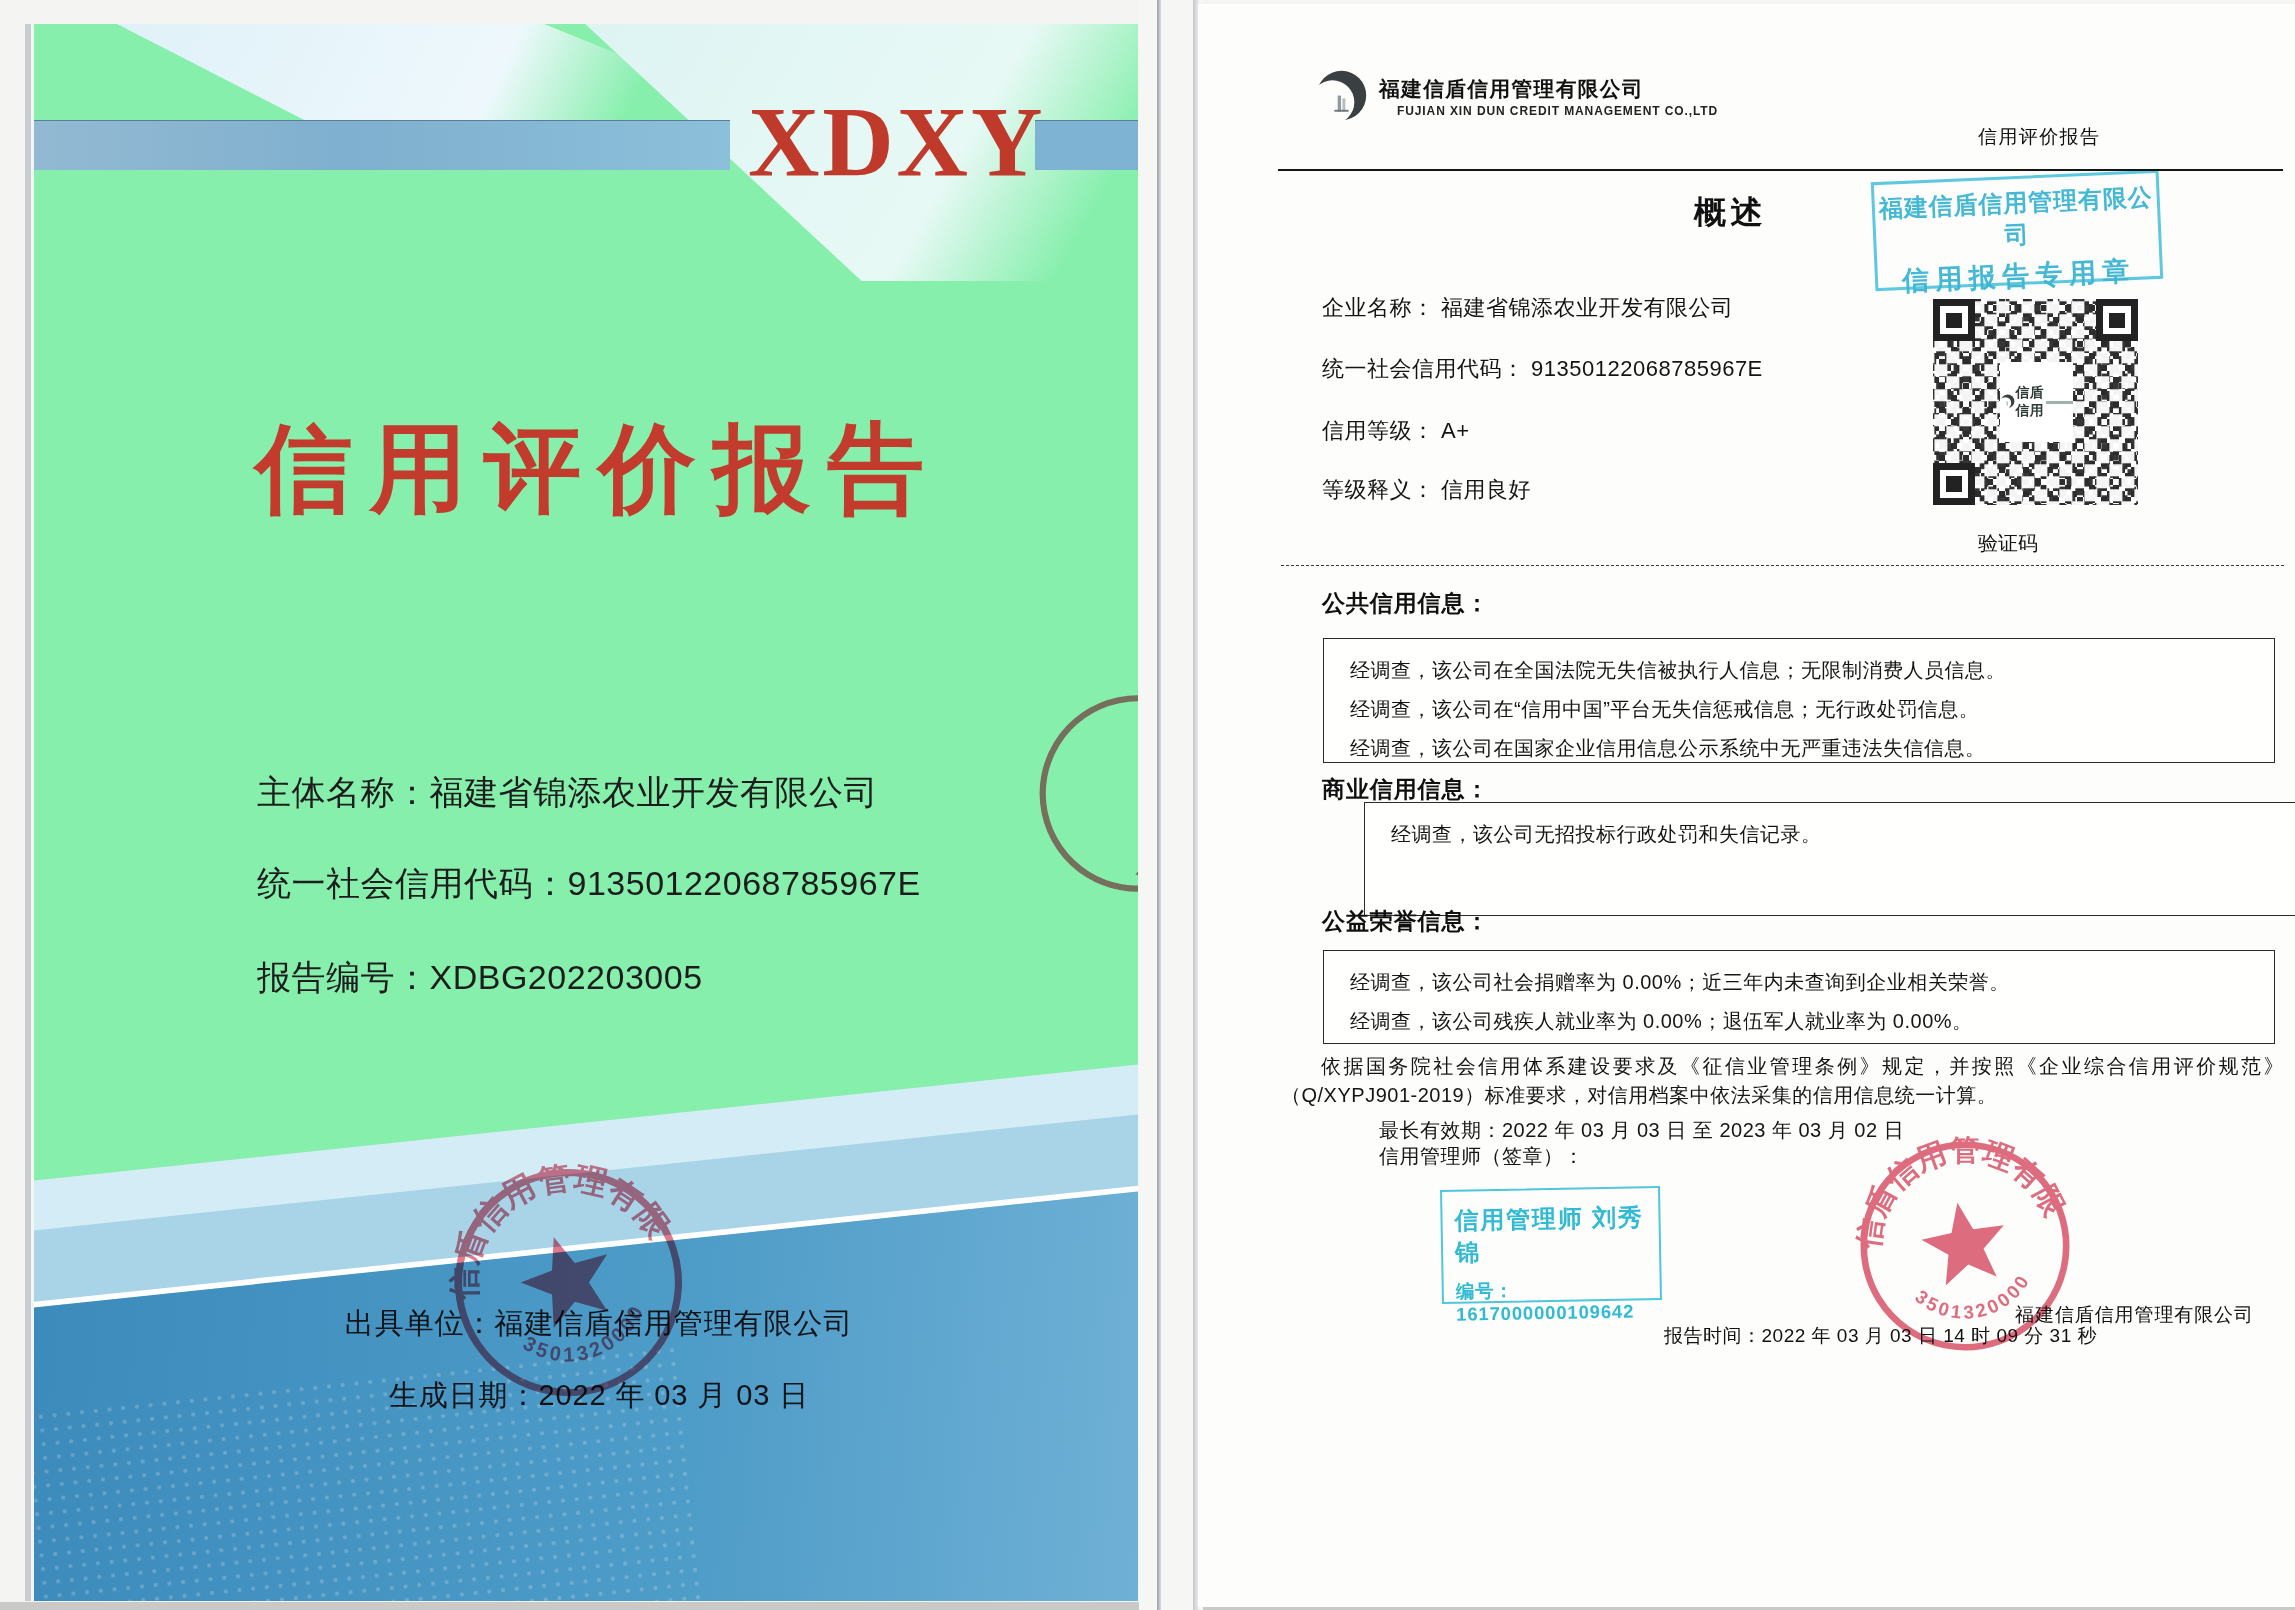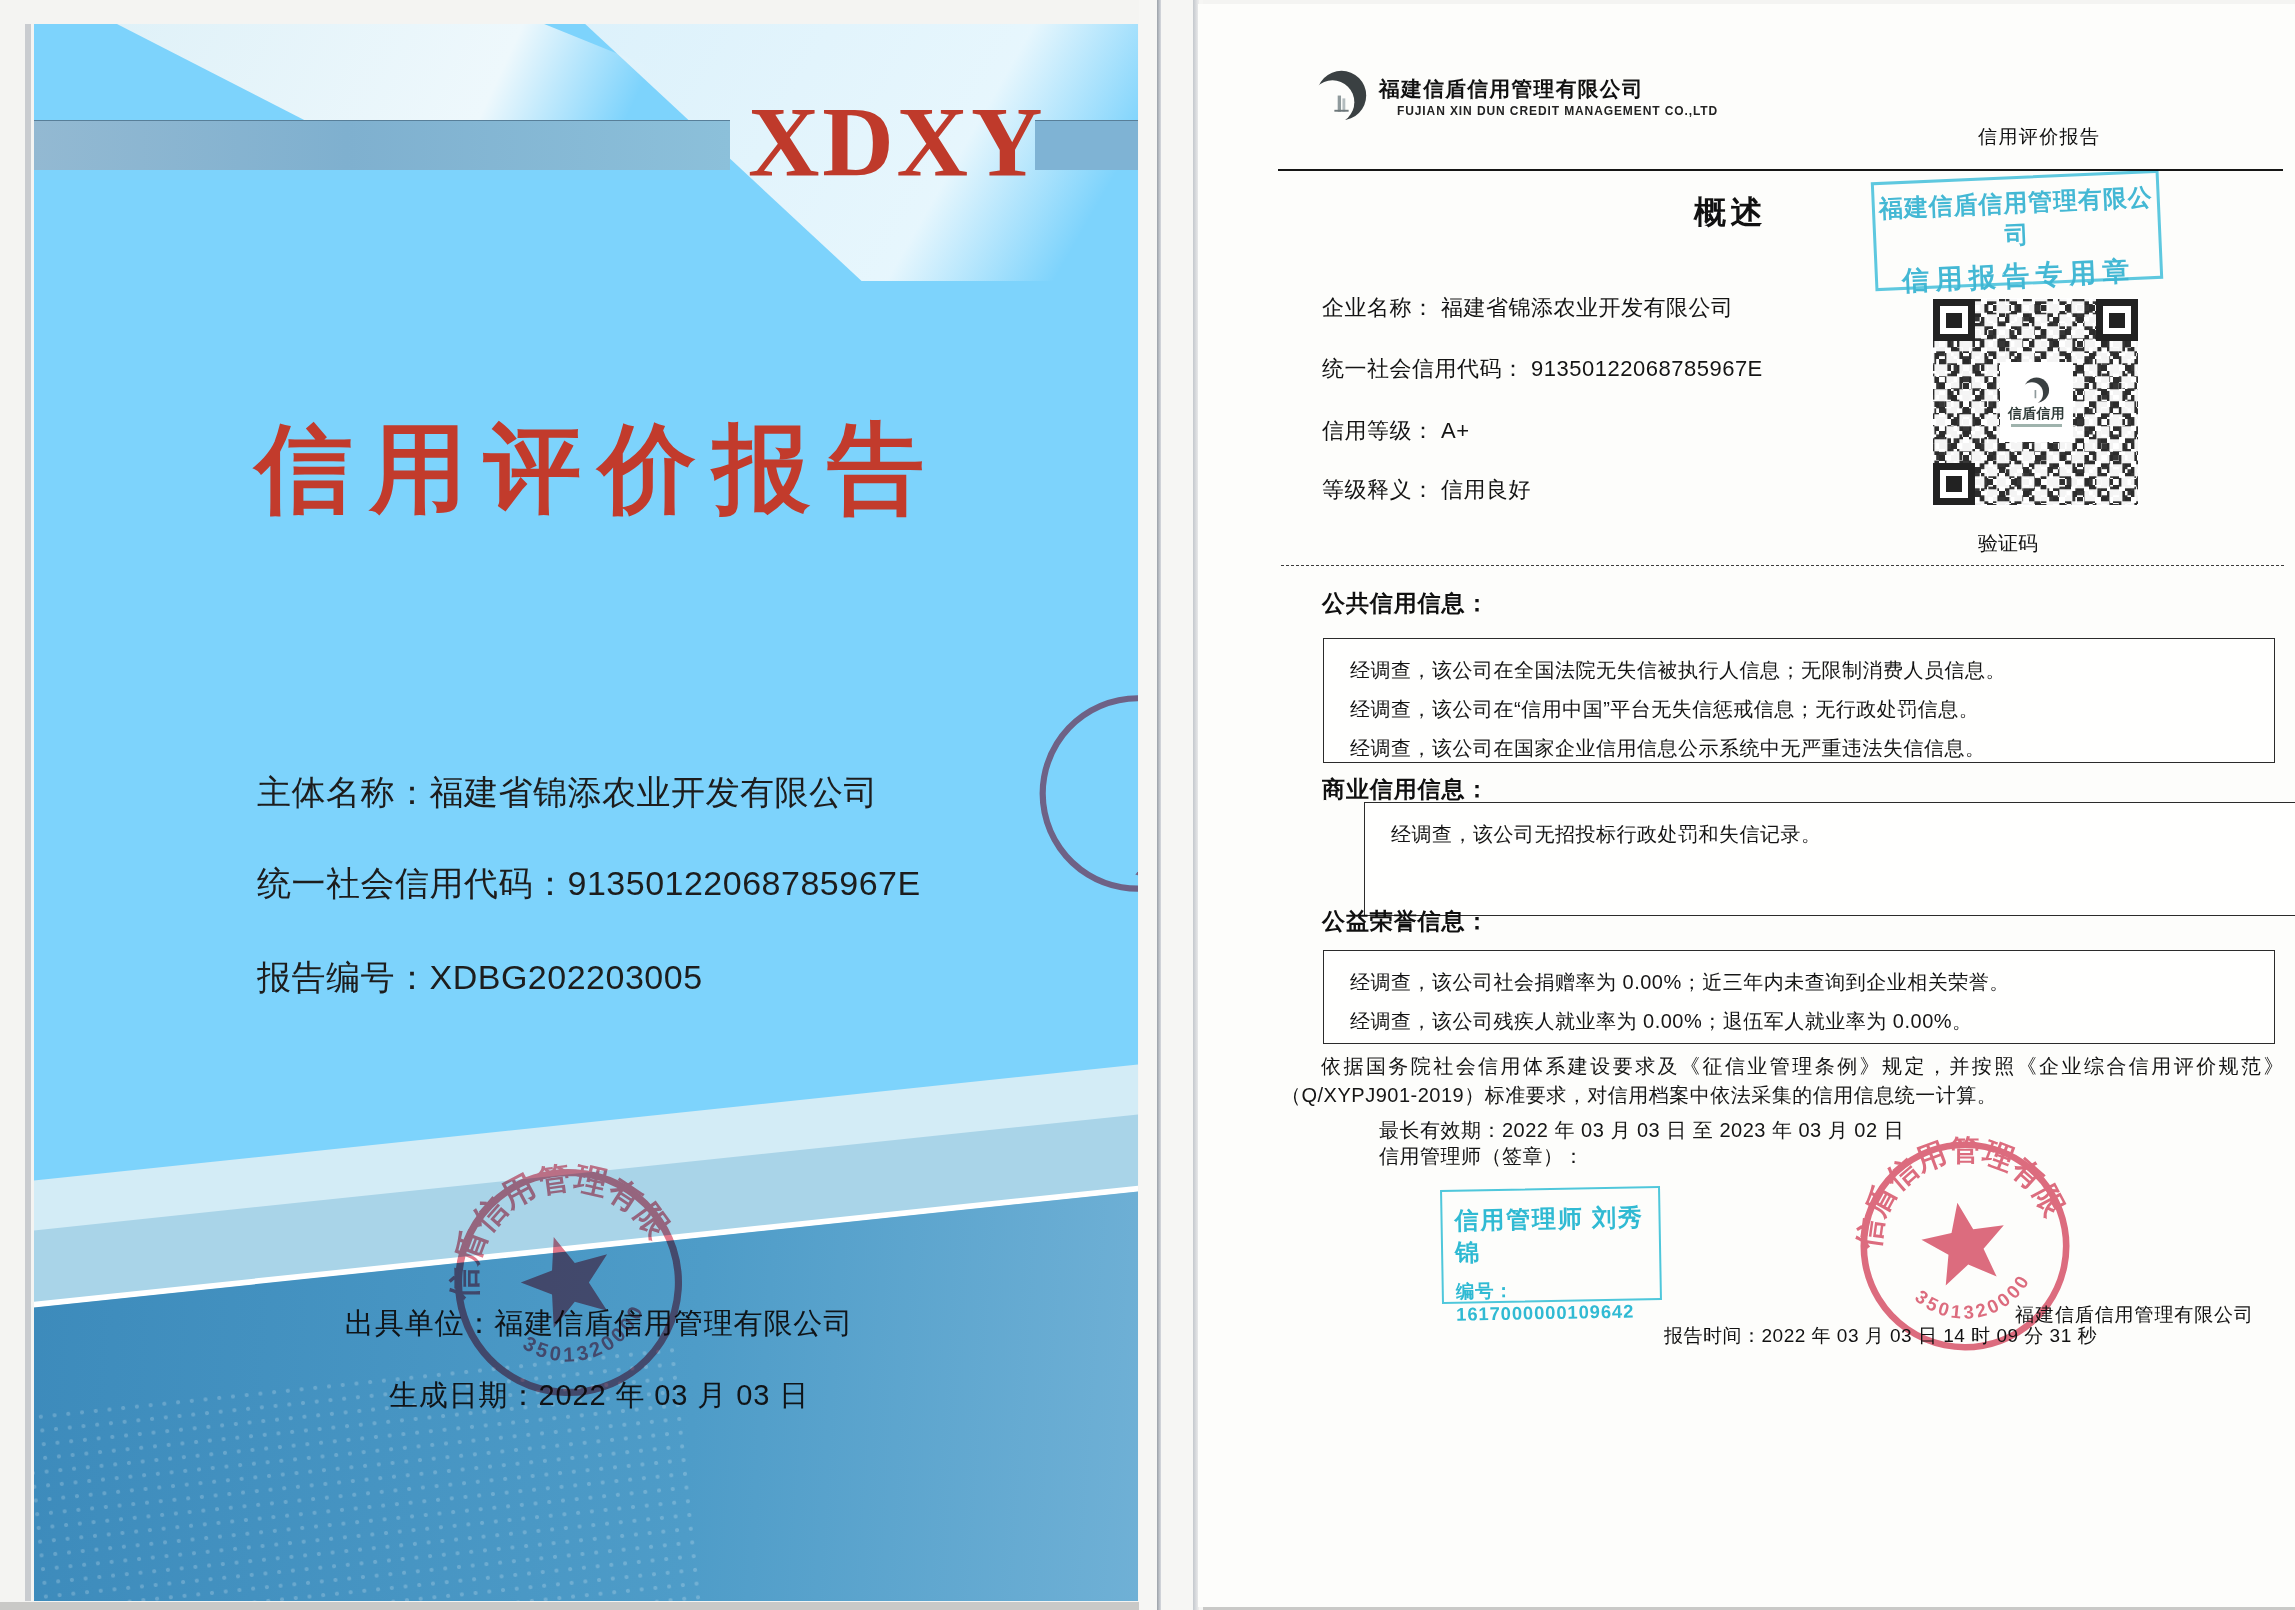--- a/index.html
+++ b/index.html
@@ -1,20 +1,20 @@
 <!DOCTYPE html>
 <html style="font-size:7.3px"><head>
 <meta charset="utf-8">
 <style>
   html,body{margin:0;padding:0;background:#e8e8e6;}
   #scan{position:relative;width:2329px;height:1611px;background:#f4f4f2;overflow:hidden;
         font-family:"Liberation Sans",sans-serif;color:#1c1c1c;}
   .abs{position:absolute;}
   
-  #left-page{left:34px;top:24px;width:1104px;height:1577px;background:#7dd3fc;overflow:hidden;}
+  #left-page{left:34px;top:24px;width:1104px;height:1577px;background:#86efac;overflow:hidden;}
   #page-gap{left:1139px;top:0;width:64px;height:1611px;background:#f6f6f4;}
   .gap-line1{left:1157px;top:0;width:4.1px;height:1611px;background:linear-gradient(90deg,#9aa0a8,#d7dadf);}
   .gap-line2{left:1193px;top:0;width:5.5px;height:1611px;background:linear-gradient(90deg,#c4c8cd,#efefef);}
   #right-page{left:1198px;top:3.7px;width:1125px;height:1603px;background:#fdfdfb;overflow:hidden;}
   .edge-left{left:25px;top:24px;width:5.5px;height:1577px;background:#c9ccd0;}
   .edge-bottom{left:0;top:1602px;width:2329px;height:8.3px;background:#c9c9c7;}
 
   
   .corner-wedge1{left:83px;top:0;width:689px;height:106px;
      background:linear-gradient(115deg,#dff1f8 0%,#eef8fc 55%,rgba(255,255,255,0) 75%);
@@ -71,21 +71,21 @@
   .qr{left:733px;top:294px;width:209px;height:209px;background:#fff;}
   .qr-noise{position:absolute;inset:1.8px;
      background:
        conic-gradient(rgba(255,255,255,.95) 90deg,transparent 90deg 180deg,rgba(255,255,255,.95) 180deg 270deg,transparent 270deg) 1.4px 2.3px/25px 25px,
        conic-gradient(rgba(43,43,43,.95) 90deg,transparent 90deg 180deg,rgba(43,43,43,.95) 180deg 270deg,transparent 270deg) 3.2px 5px/17.4px 17.4px,
        conic-gradient(#2e2e2e 90deg,transparent 90deg 180deg,#2e2e2e 180deg 270deg,transparent 270deg) 0 0/12px 12px;}
   .qr-finder{position:absolute;width:42px;height:42px;background:#fff;border:7.3px solid #222;
      display:flex;align-items:center;justify-content:center;box-sizing:border-box;}
   .qr-finder::after{content:"";width:15.6px;height:15.6px;background:#222;}
   .qr-center{position:absolute;left:69px;top:64px;width:73px;height:80px;background:#fff;
-     display:flex;flex-direction:column;align-items:center;justify-content:center;}
+     display:flex;flex-direction:row;align-items:center;justify-content:center;}
   .qr-center .t{font-size:13.8px;font-weight:bold;color:#2f3b38;letter-spacing:0.5px;}
   .qr-center .s{margin-top:1.4px;width:51px;height:2.8px;background:#9fb3ad;}
   .qr-caption{left:780px;top:526px;width:119px;text-align:left;font-size:20px;color:#111;}
   .rp-divider{left:83px;top:561px;width:1003px;border-top:1.8px dashed #3c3c3c;}
   .rp-heading{left:124px;font-size:23px;font-weight:bold;letter-spacing:0.9px;color:#101010;}
   .rp-box{left:125px;width:952px;border:1.8px solid #2b2b2b;background:#fffffe;box-sizing:border-box;
      padding:12px 9.2px 10px 26px;}
   .rp-box div{font-size:20px;line-height:39px;color:#151515;letter-spacing:0.5px;}
   .rp-par{left:83px;top:1048px;width:1003px;font-size:20px;line-height:29px;text-align:justify;
      text-indent:2em;color:#151515;letter-spacing:0.5px;}

